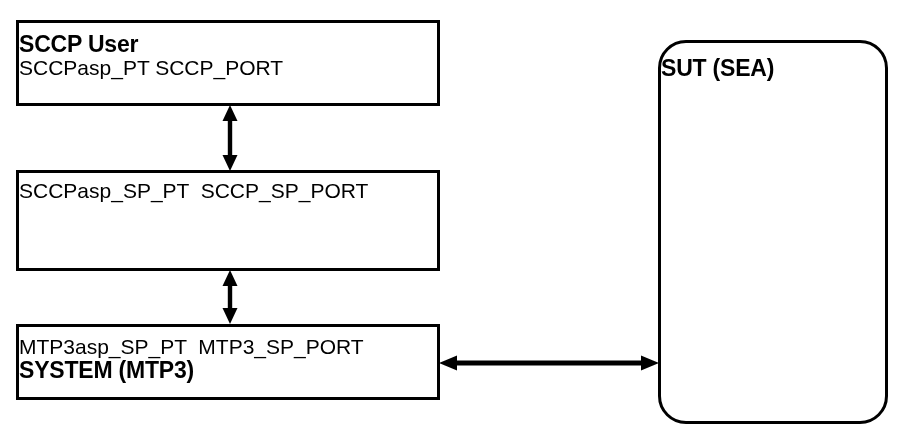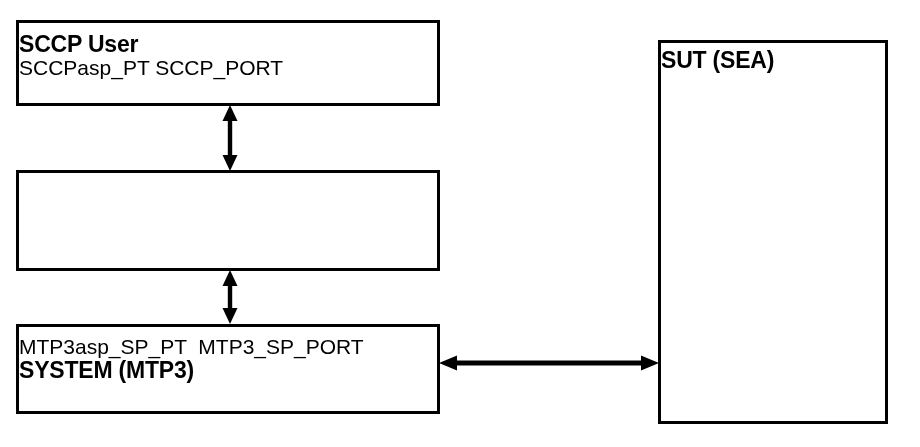--- a/index.html
+++ b/index.html
@@ -48,27 +48,28 @@
     width: 424px; height: 86px;
     padding-top: 8px;
   }
   #box-sccp {
     left: 16px;  top: 170px;
     width: 424px; height: 101px;
     padding-top: 8px;
   }
   #box-system {
     left: 16px;  top: 324px;
-    width: 424px; height: 90px;
+    width: 424px; height: 76px;
     padding-top: 10px;
   }
   #box-sut {
     left: 658px; top: 40px;
     width: 230px; height: 384px;
-    padding-top: 4px;
+    padding-top: 12px;
+    border-radius: 28px;
   }
 
   
   .arrow {
     position: absolute;
   }
   #arrow-user-sccp  { left: 214px; top: 104px; }
   #arrow-sccp-system{ left: 214px; top: 269px; }
   #arrow-system-sut { left: 438px; top: 350px; }
 </style>
@@ -82,20 +83,21 @@
     <div class="line-sub">SCCPasp_PT SCCP_PORT</div>
   </div>
 
   <div class="arrow" id="arrow-user-sccp">
     <svg width="32" height="68" viewBox="0 0 32 68" xmlns="http://www.w3.org/2000/svg">
       <path d="M16 1 L23.5 17 L18.2 17 L18.2 51 L23.5 51 L16 67 L8.5 51 L13.8 51 L13.8 17 L8.5 17 Z" fill="#000000"></path>
     </svg>
   </div>
 
   <div class="node-box" id="box-sccp">
+    <div class="line-sub">SCCPasp_SP_PT  SCCP_SP_PORT</div>
   </div>
 
   <div class="arrow" id="arrow-sccp-system">
     <svg width="32" height="56" viewBox="0 0 32 56" xmlns="http://www.w3.org/2000/svg">
       <path d="M16 1 L23.5 17 L18.2 17 L18.2 39 L23.5 39 L16 55 L8.5 39 L13.8 39 L13.8 17 L8.5 17 Z" fill="#000000"></path>
     </svg>
   </div>
 
   <div class="node-box" id="box-system">
     <div class="line-sub">MTP3asp_SP_PT  MTP3_SP_PORT</div>

